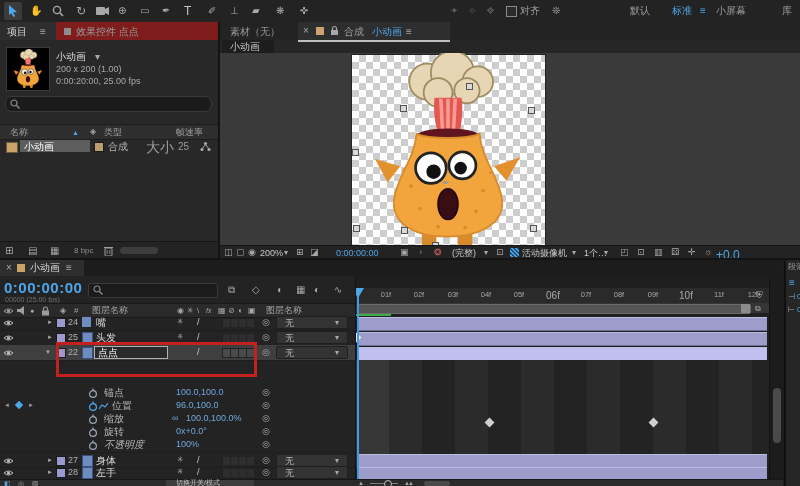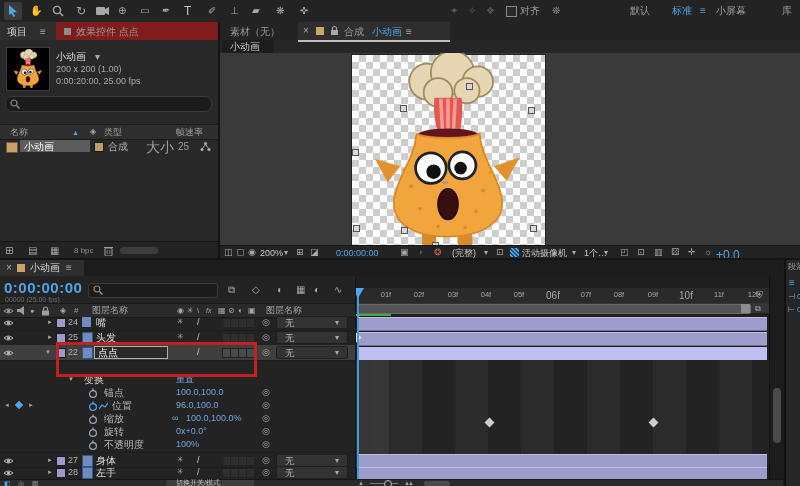--- a/index.html
+++ b/index.html
@@ -365,25 +365,20 @@
       <span class="modecell" style="left:238px;top:3px;background:#4a4a4a;"></span>
       <span class="modecell" style="left:246px;top:3px;background:#4a4a4a;"></span>
       <span class="ico" style="left:262px;top:3px;font-size:9px;">◎</span>
       <div class="pdrop" style="left:276px;top:1px;width:70px;">
         <span class="txt" style="left:8px;top:2px;font-size:9px;color:#b8b8b8;">无</span>
         <span class="ico" style="left:58px;top:2px;font-size:8px;">▾</span>
       </div>
     </div>
 
 
-    <div class="abs" style="left:0;top:113px;width:355px;height:13px;">
-      <span class="ico" style="left:68px;top:3px;font-size:6px;">▼</span>
-      <span class="txt" style="left:84px;top:2px;color:#cfcfcf;">变换</span>
-      <span class="txt val" style="left:176px;top:2px;font-size:9px;">重置</span>
-    </div>
 
     <div class="abs" style="left:0;top:126px;width:355px;height:13px;">
       <svg class="abs" style="left:88px;top:2px;" width="10" height="10">
           <circle cx="5" cy="6" r="3.4" fill="none" stroke="#9aa7b5" stroke-width="1.2"></circle>
           <line x1="5" y1="0.5" x2="5" y2="2.6" stroke="#9aa7b5" stroke-width="1.4"></line>
         </svg>
       <span class="txt" style="left:104px;top:2px;color:#b8b8b8;">锚点</span>
       <span class="txt val" style="left:176px;top:2px;font-size:9px;">100.0,100.0</span>
       <span class="ico" style="left:262px;top:2px;font-size:9px;">◎</span>
     </div>
@@ -423,21 +418,21 @@
       <span class="txt" style="left:104px;top:2px;color:#b8b8b8;">旋转</span>
       <span class="txt val" style="left:176px;top:2px;font-size:9px;">0x+0.0°</span>
       <span class="ico" style="left:262px;top:2px;font-size:9px;">◎</span>
     </div>
 
     <div class="abs" style="left:0;top:178px;width:355px;height:13px;">
       <svg class="abs" style="left:88px;top:2px;" width="10" height="10">
           <circle cx="5" cy="6" r="3.4" fill="none" stroke="#9aa7b5" stroke-width="1.2"></circle>
           <line x1="5" y1="0.5" x2="5" y2="2.6" stroke="#9aa7b5" stroke-width="1.4"></line>
         </svg>
-      <span class="txt" style="left:104px;top:2px;color:#b8b8b8;">不透明度</span>
+      <span class="txt" style="left:104px;top:2px;color:#b8b8b8;font-style:italic;">不透明度</span>
       <span class="txt val" style="left:176px;top:2px;font-size:9px;">100%</span>
       <span class="ico" style="left:262px;top:2px;font-size:9px;">◎</span>
     </div>
 
     <div class="abs" style="left:0;top:192px;width:355px;height:14px;border-top:1px solid #1d1d1d;border-bottom:1px solid #1d1d1d;">
       <svg class="abs row-eye" style="left:3px;top:4px;" width="11" height="8">
           <path d="M1,4 Q5.5,0 10,4 Q5.5,8 1,4 Z" fill="none" stroke="#bdbdbd"></path>
           <circle cx="5.5" cy="4" r="1.6" fill="#bdbdbd"></circle>
         </svg>
       <span class="ico" style="left:47px;top:4px;font-size:6px;">►</span>

